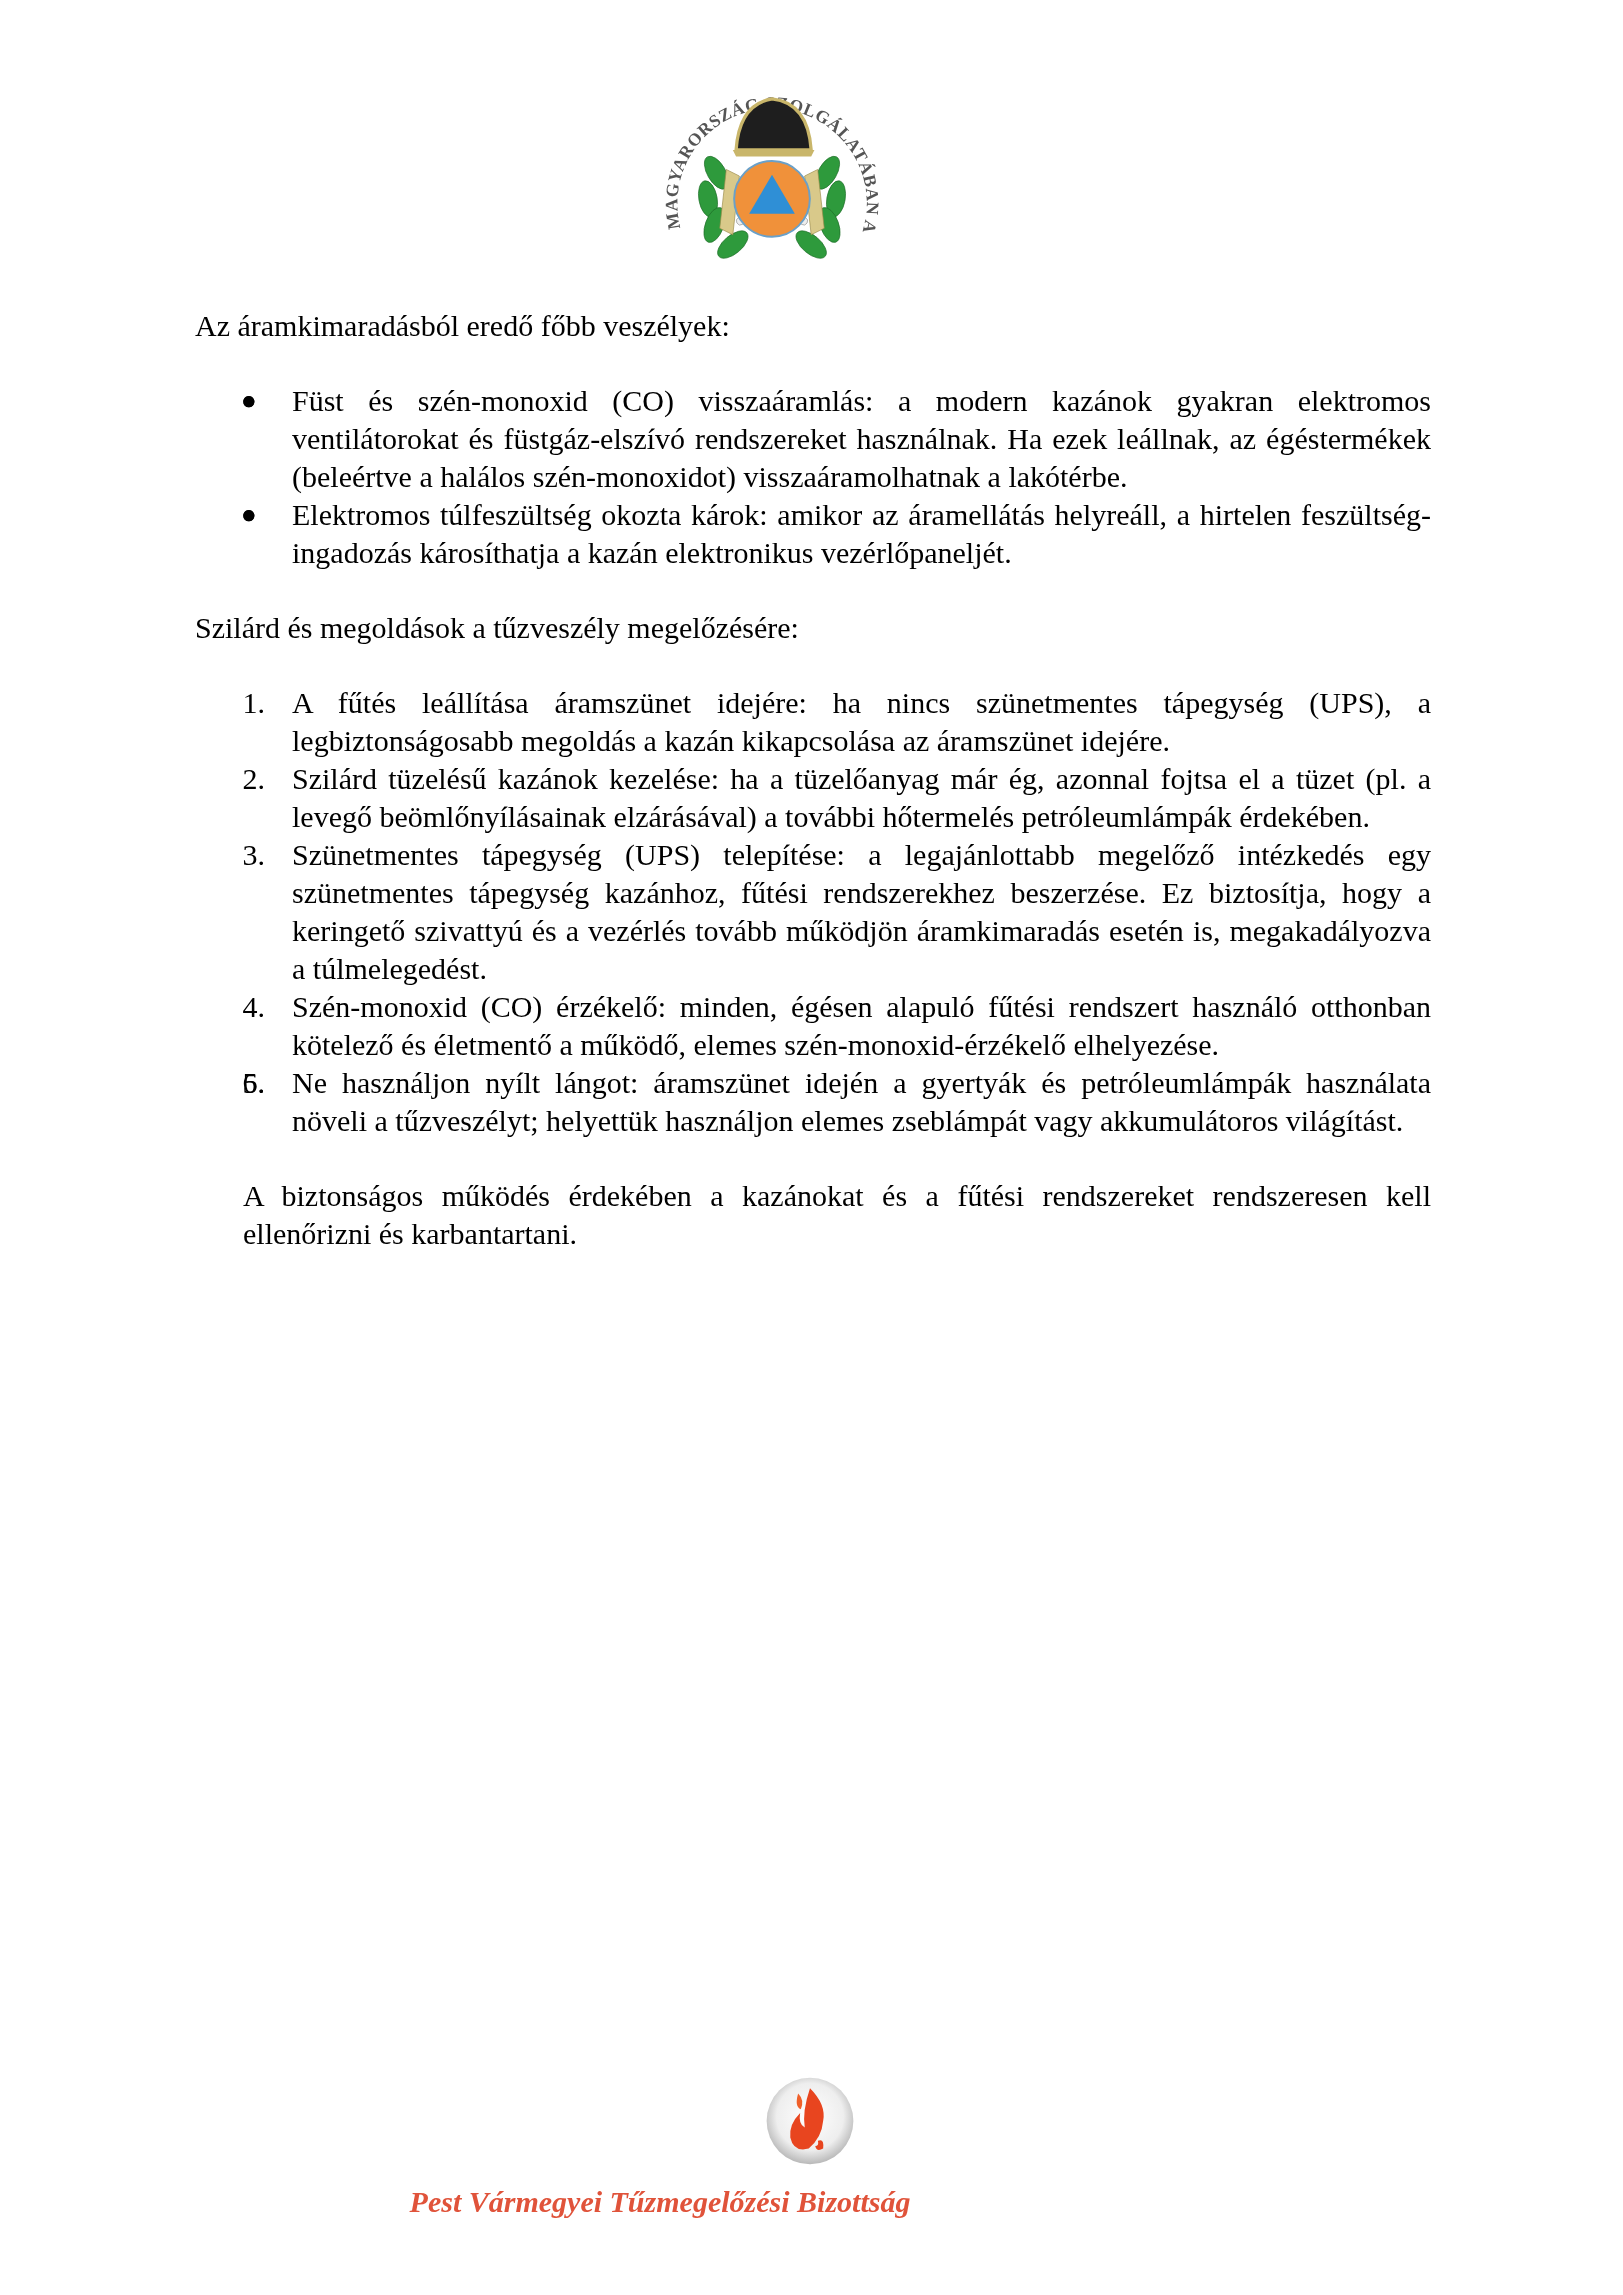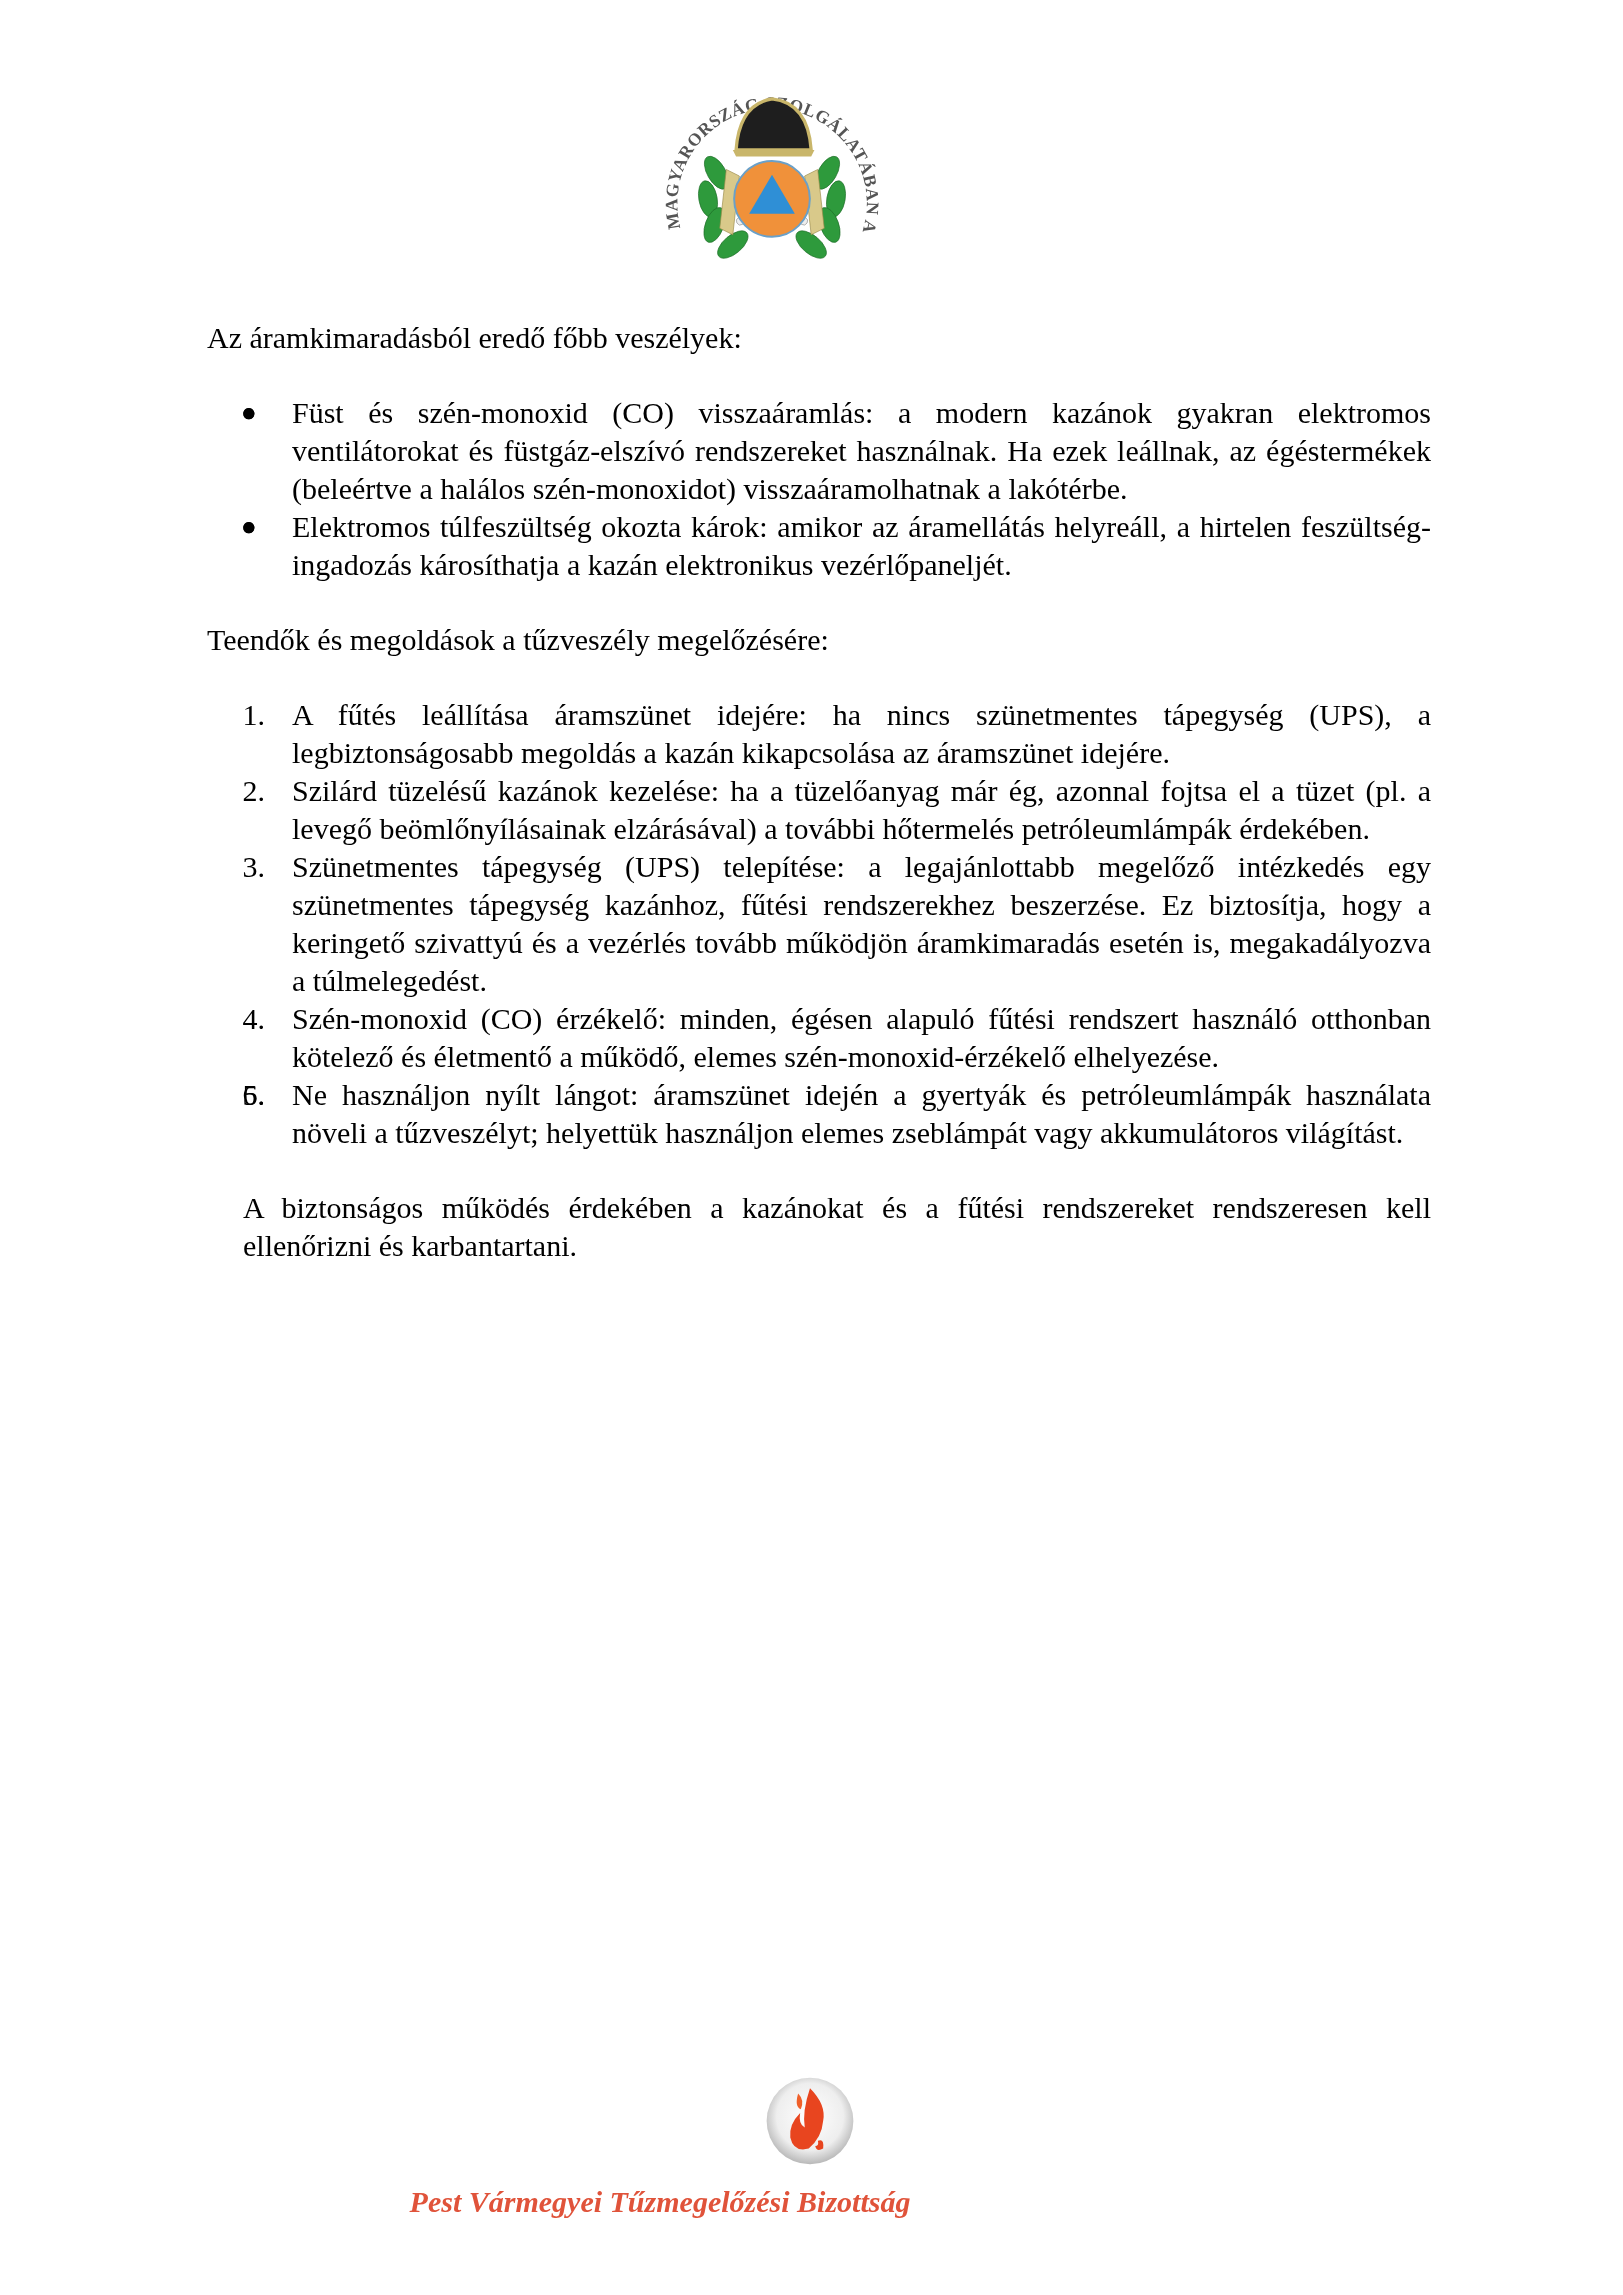--- a/index.html
+++ b/index.html
@@ -5,21 +5,21 @@
   html, body { margin:0; padding:0; background:#ffffff; }
   body { width:1623px; height:2295px; position:relative; overflow:hidden;
          font-family:"Liberation Serif", "DejaVu Serif", serif; color:#000; }
   .page { position:absolute; left:0; top:0; width:1623px; height:2295px; background:#fff; }
 
   .top-logo { position:absolute; left:654px; top:65px; width:236px; height:222px; }
   .footer-logo { position:absolute; left:764px; top:2075px; width:92px; height:92px; }
 
   .content { position:absolute; left:195px; top:307px; width:1236px;
              font-size:30px; line-height:38px; }
-  .heading { margin:12px; font-weight:normal; }
+  .heading { margin:0; font-weight:normal; }
   .heading.h1 { margin-bottom:37px; }
   .heading.h2 { margin-top:37px; margin-bottom:37px; }
 
   ul.bullets, ol.steps { list-style:none; margin:0; padding:0; }
   ul.bullets li, ol.steps li { position:relative; padding-left:97px; text-align:justify; }
   .bullet-mark { position:absolute; left:44px; top:0; width:19.6px; text-align:center; font-size:26px; }
   .num-mark { position:absolute; left:26px; top:0; width:44px; text-align:right; }
 
   .closing { margin:37px 0 16px 0; padding-left:48px; text-align:justify; }
 
@@ -79,21 +79,21 @@
       </li>
       <li>
         <span class="bullet-mark">●</span>
       </li>
       <li>
         <span class="bullet-mark">●</span>
         <span>Elektromos túlfeszültség okozta károk: amikor az áramellátás helyreáll, a hirtelen feszültség-ingadozás károsíthatja a kazán elektronikus vezérlőpaneljét.</span>
       </li>
     </ul>
 
-    <p class="heading h2">Teendők és megoldások a tűzveszély megelőzésére:</p>
+    <p class="heading h2">Szilárd és megoldások a tűzveszély megelőzésére:</p>
 
     <ol class="steps">
       <li>
         <span class="num-mark">1.</span>
         <span>A fűtés leállítása áramszünet idejére: ha nincs szünetmentes tápegység (UPS), a legbiztonságosabb megoldás a kazán kikapcsolása az áramszünet idejére.</span>
       </li>
       <li>
         <span class="num-mark">2.</span>
         <span>Szilárd tüzelésű kazánok kezelése: ha a tüzelőanyag már ég, azonnal fojtsa el a tüzet (pl. a levegő beömlőnyílásainak elzárásával) a további hőtermelés petróleumlámpák érdekében.</span>
       </li>

